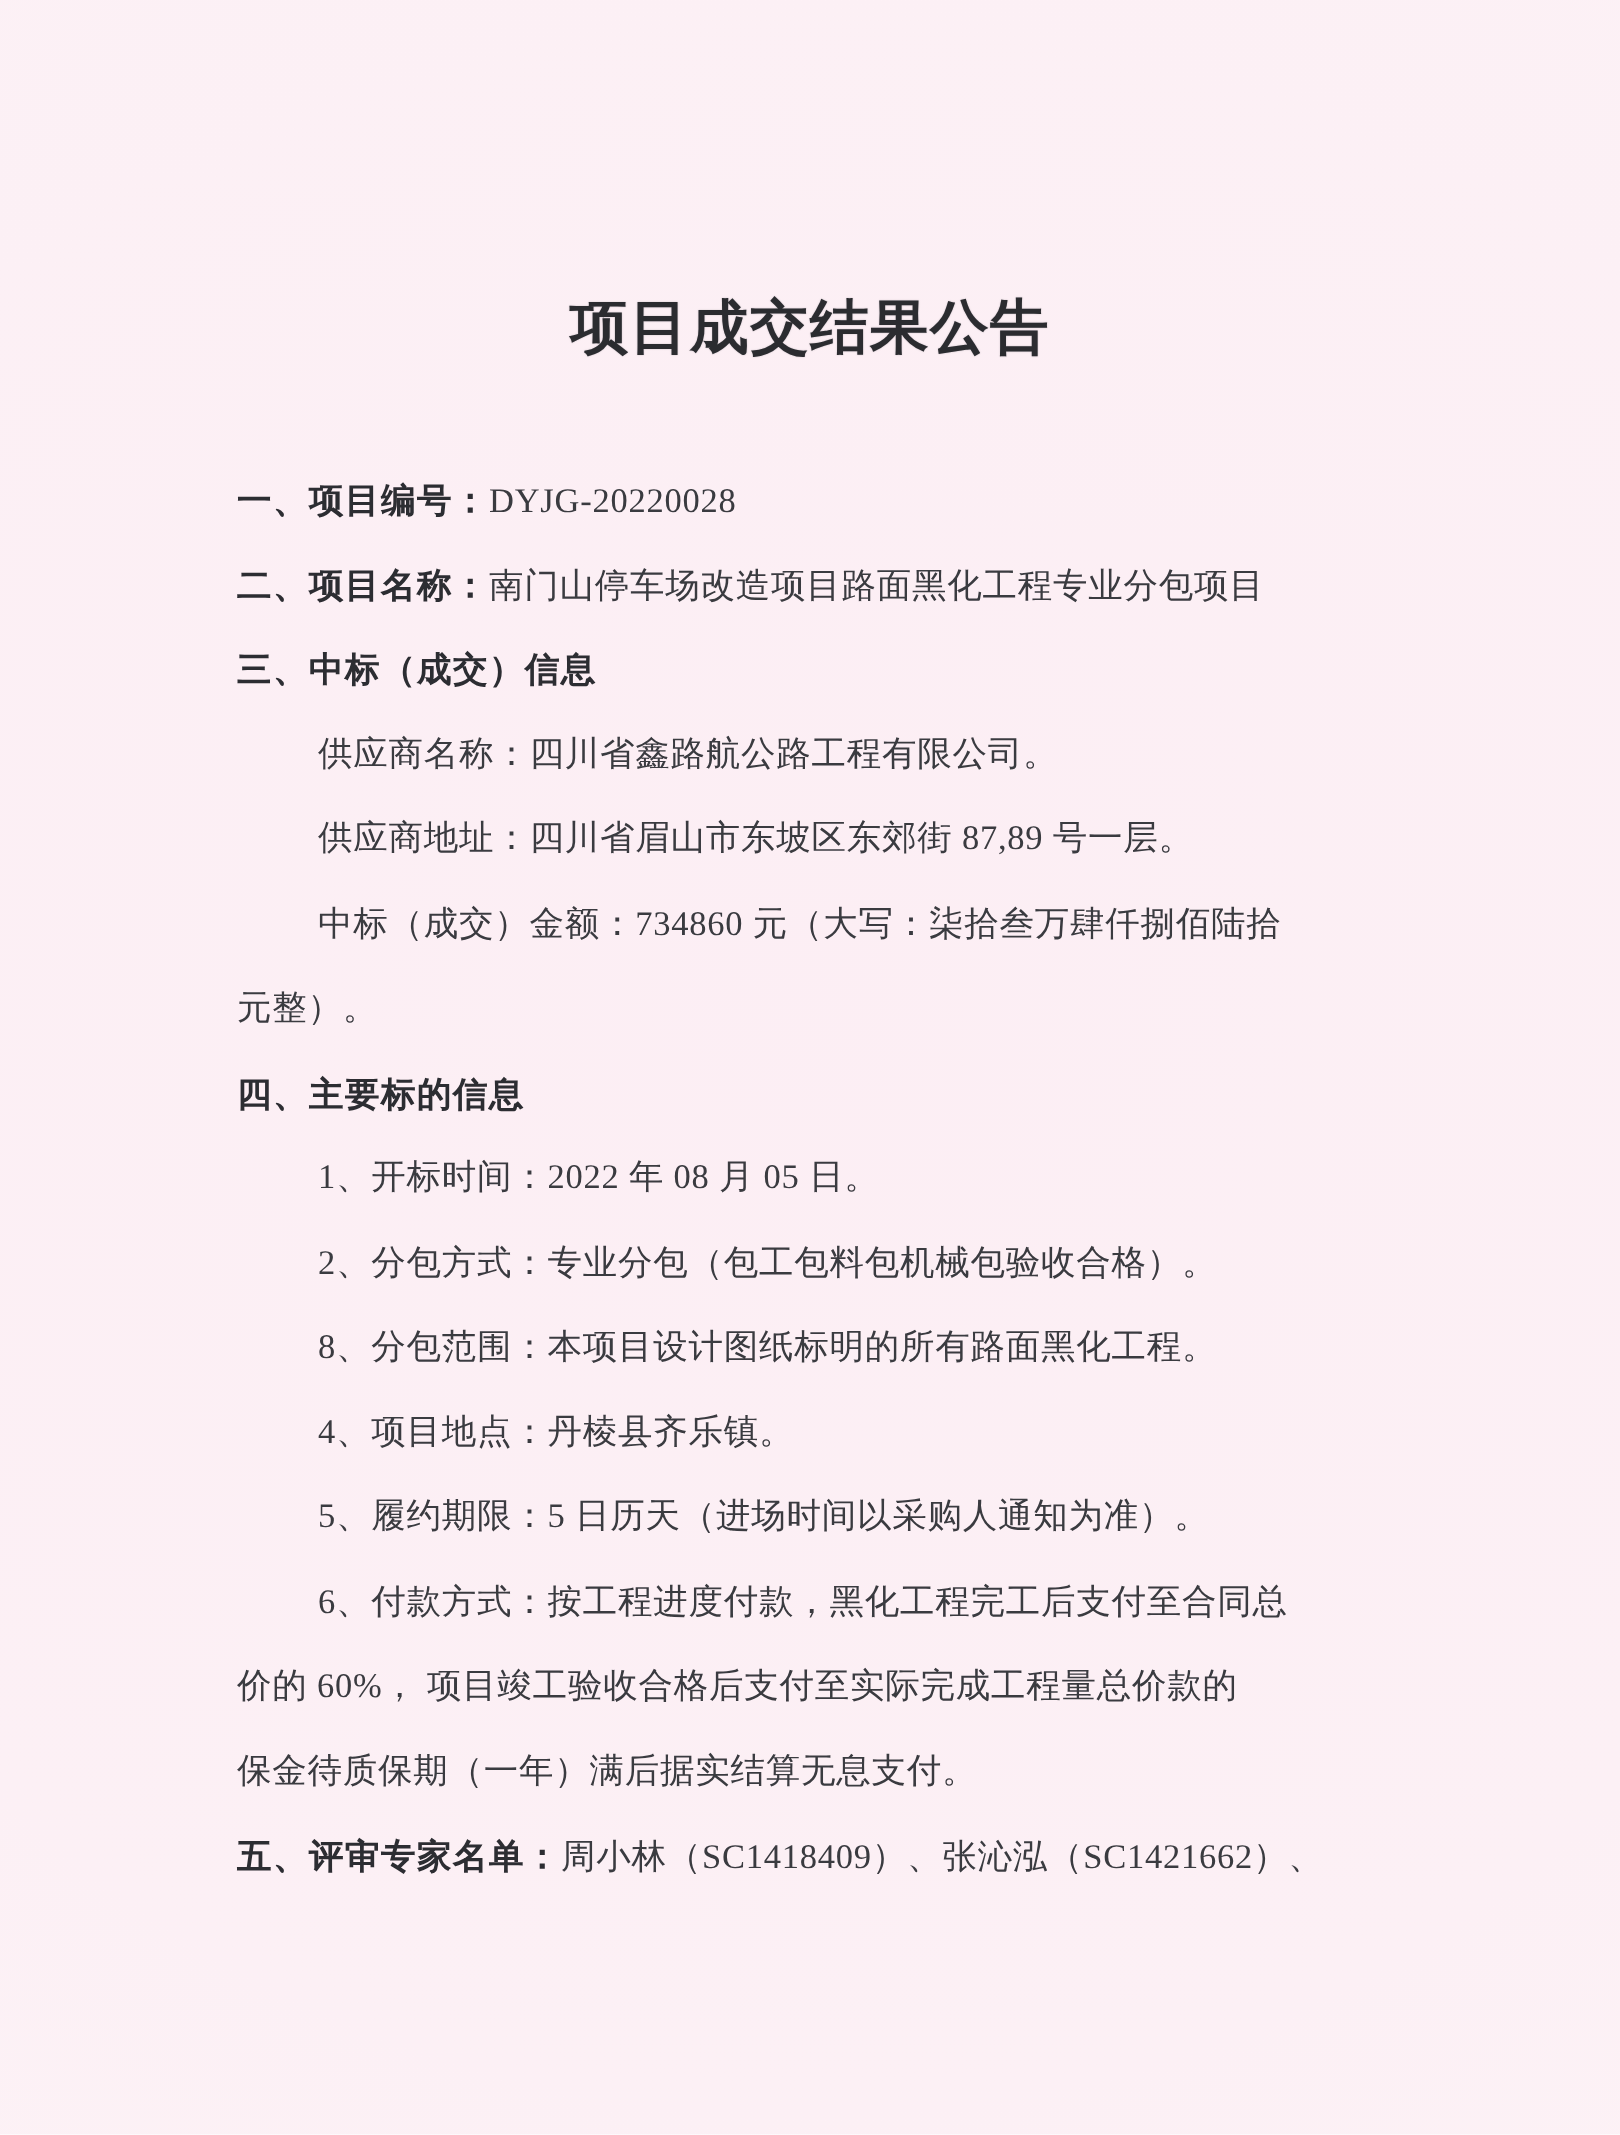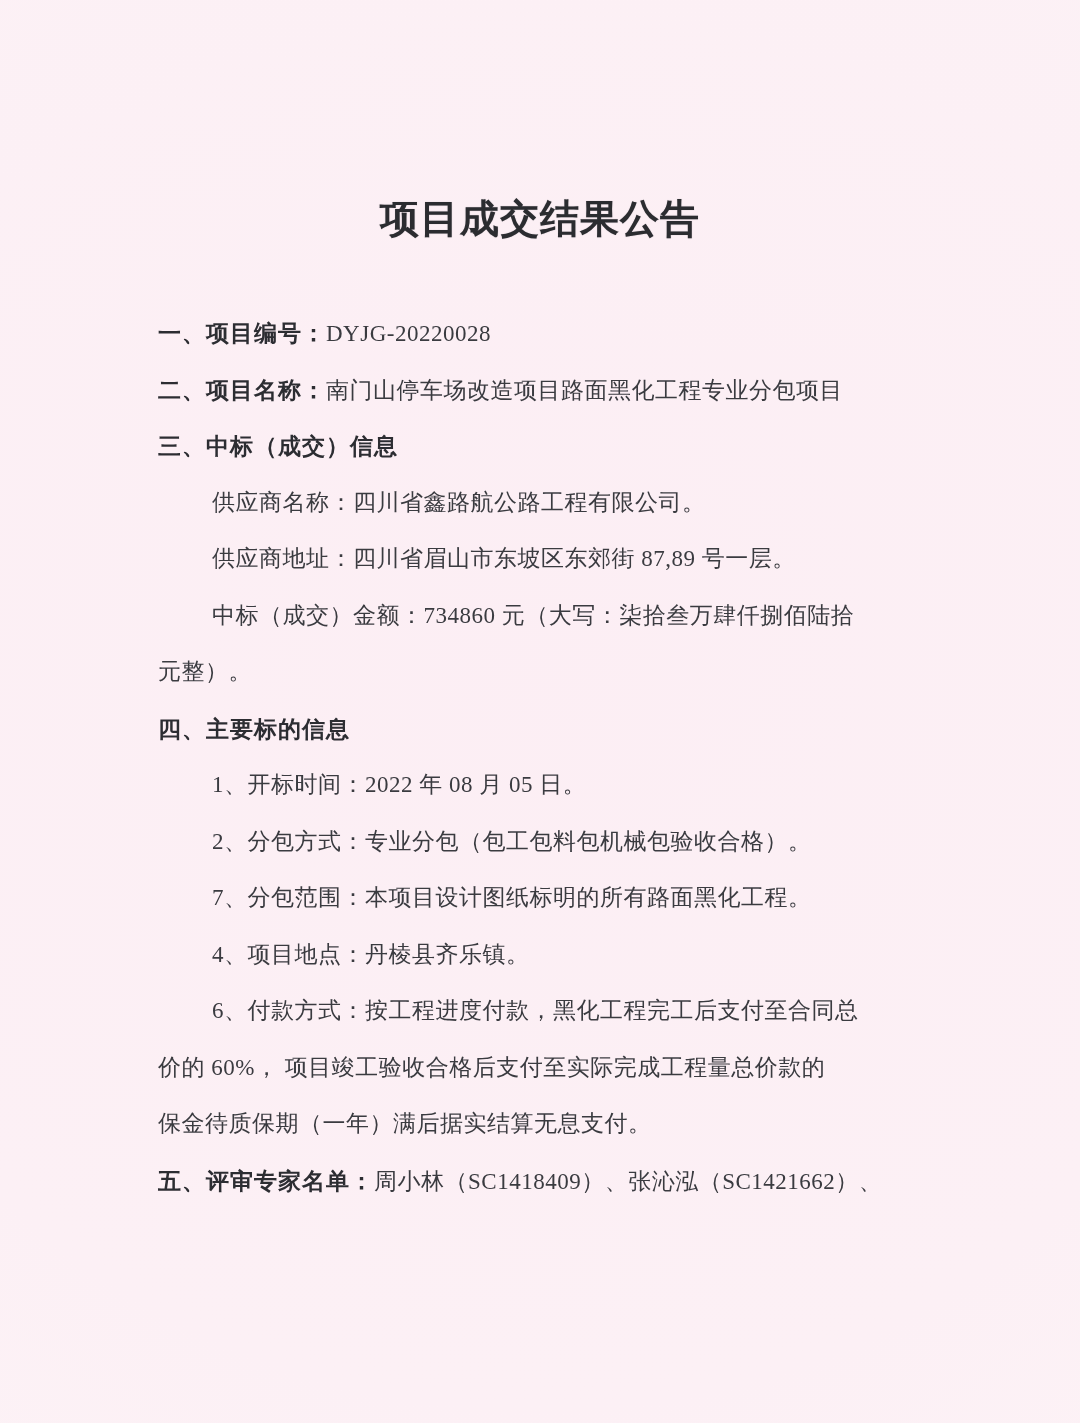--- a/index.html
+++ b/index.html
@@ -90,27 +90,30 @@
 
       <div class="line indent">
         <span class="txt">1、开标时间：2022 年 08 月 05 日。</span>
       </div>
 
       <div class="line indent">
         <span class="txt">2、分包方式：专业分包（包工包料包机械包验收合格）。</span>
       </div>
 
       <div class="line indent">
-        <span class="txt">7、分包范围：本项目设计图纸标明的所有路面黑化工程。</span>
+        <span class="txt">8、分包范围：本项目设计图纸标明的所有路面黑化工程。</span>
       </div>
 
       <div class="line indent">
         <span class="txt">4、项目地点：丹棱县齐乐镇。</span>
       </div>
 
+      <div class="line indent">
+        <span class="txt">5、履约期限：5 日历天（进场时间以采购人通知为准）。</span>
+      </div>
 
       <div class="line indent">
         <span class="txt">6、付款方式：按工程进度付款，黑化工程完工后支付至合同总</span>
       </div>
 
       <div class="line">
         <span class="txt">价的 60%， 项目竣工验收合格后支付至实际完成工程量总价款的</span>
       </div>
 
 

